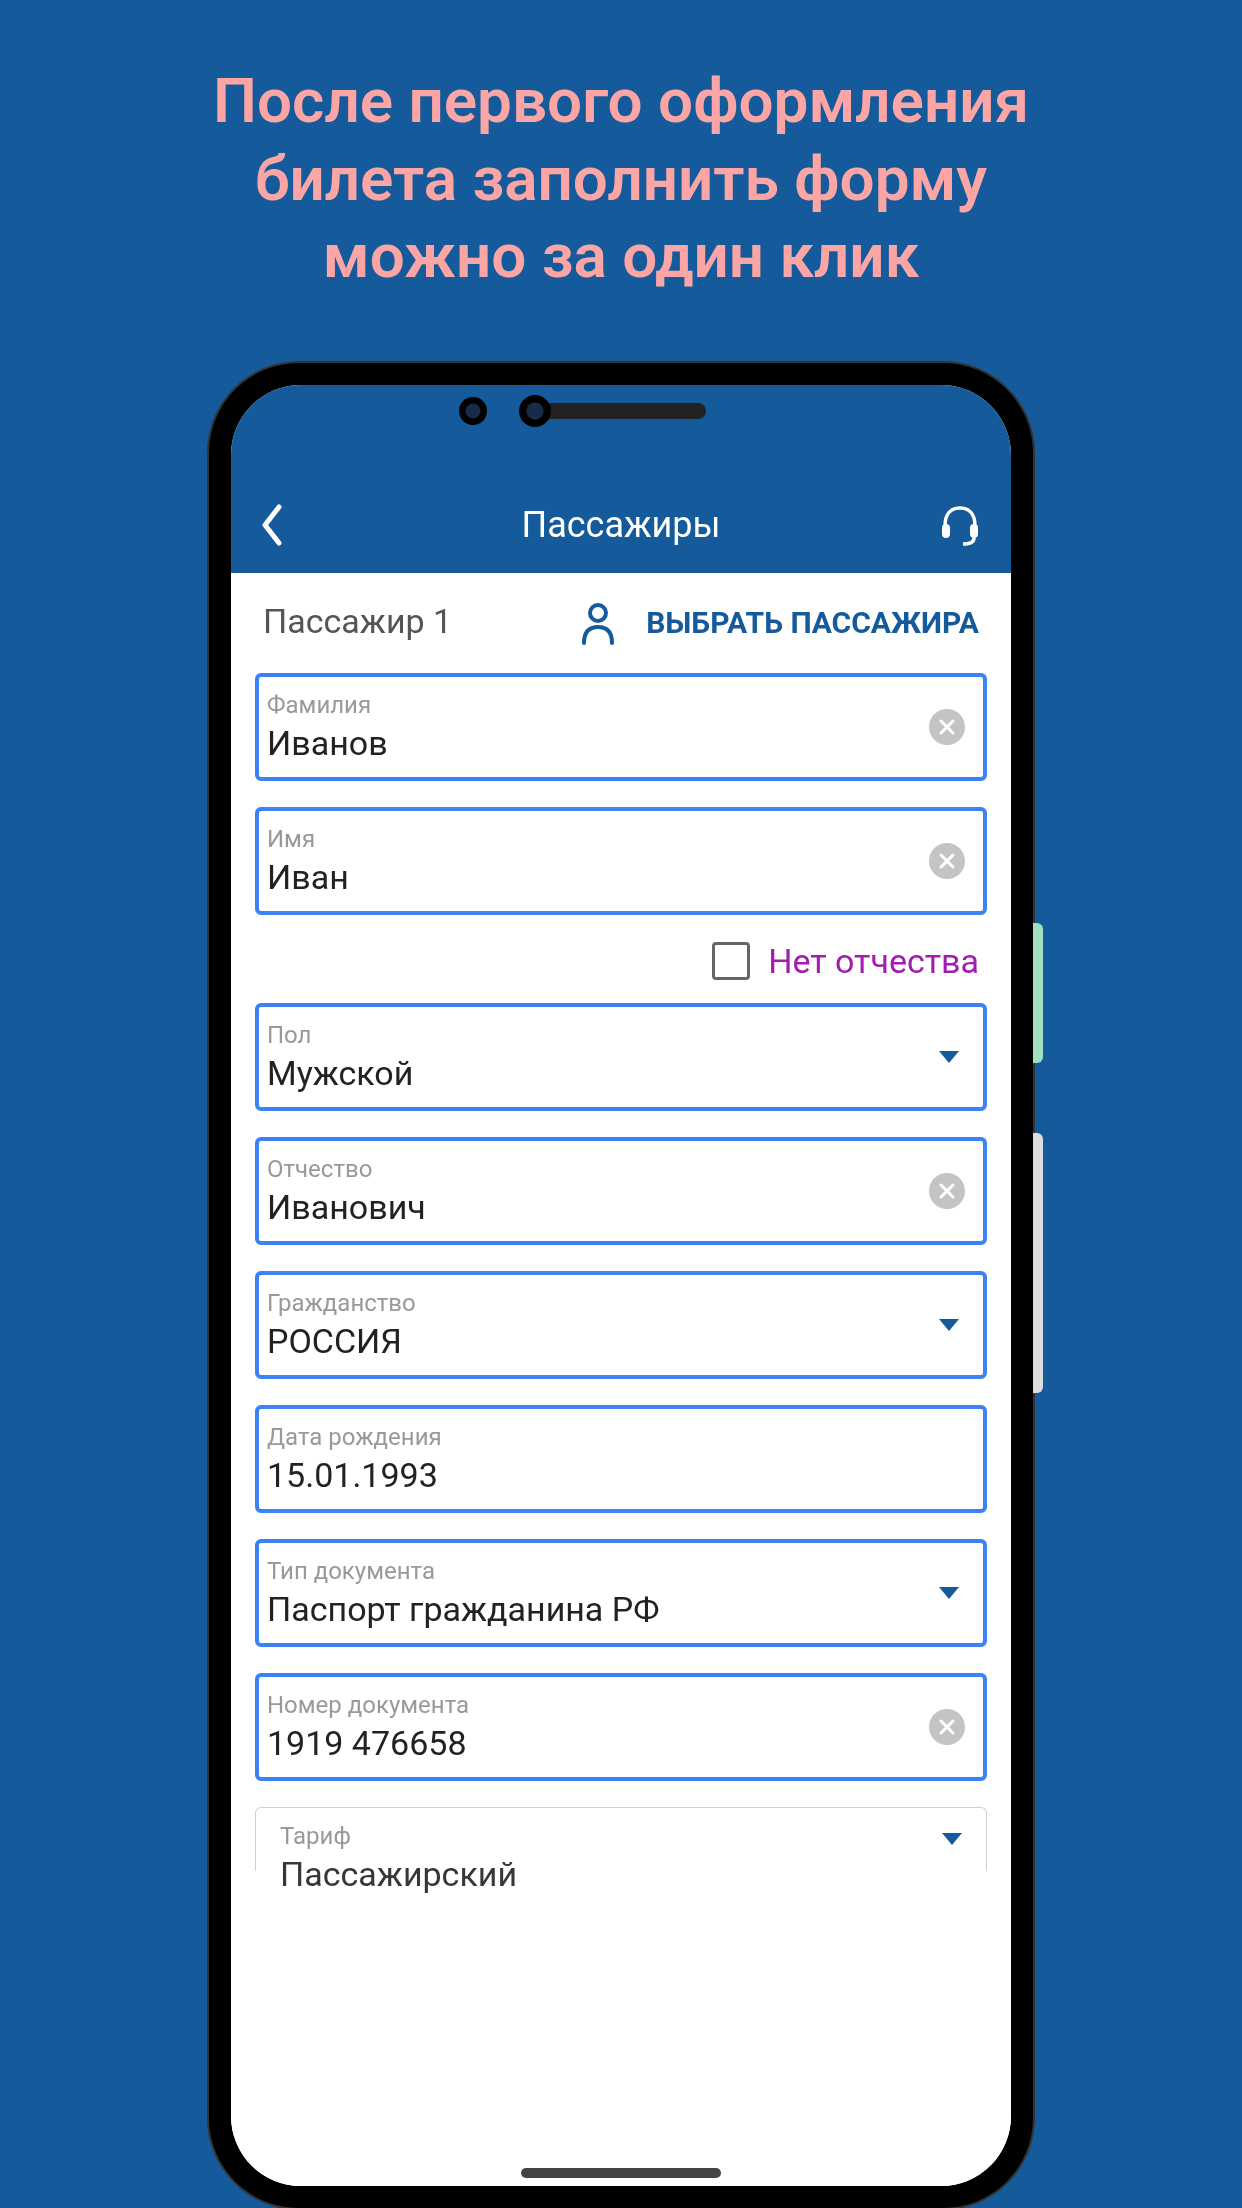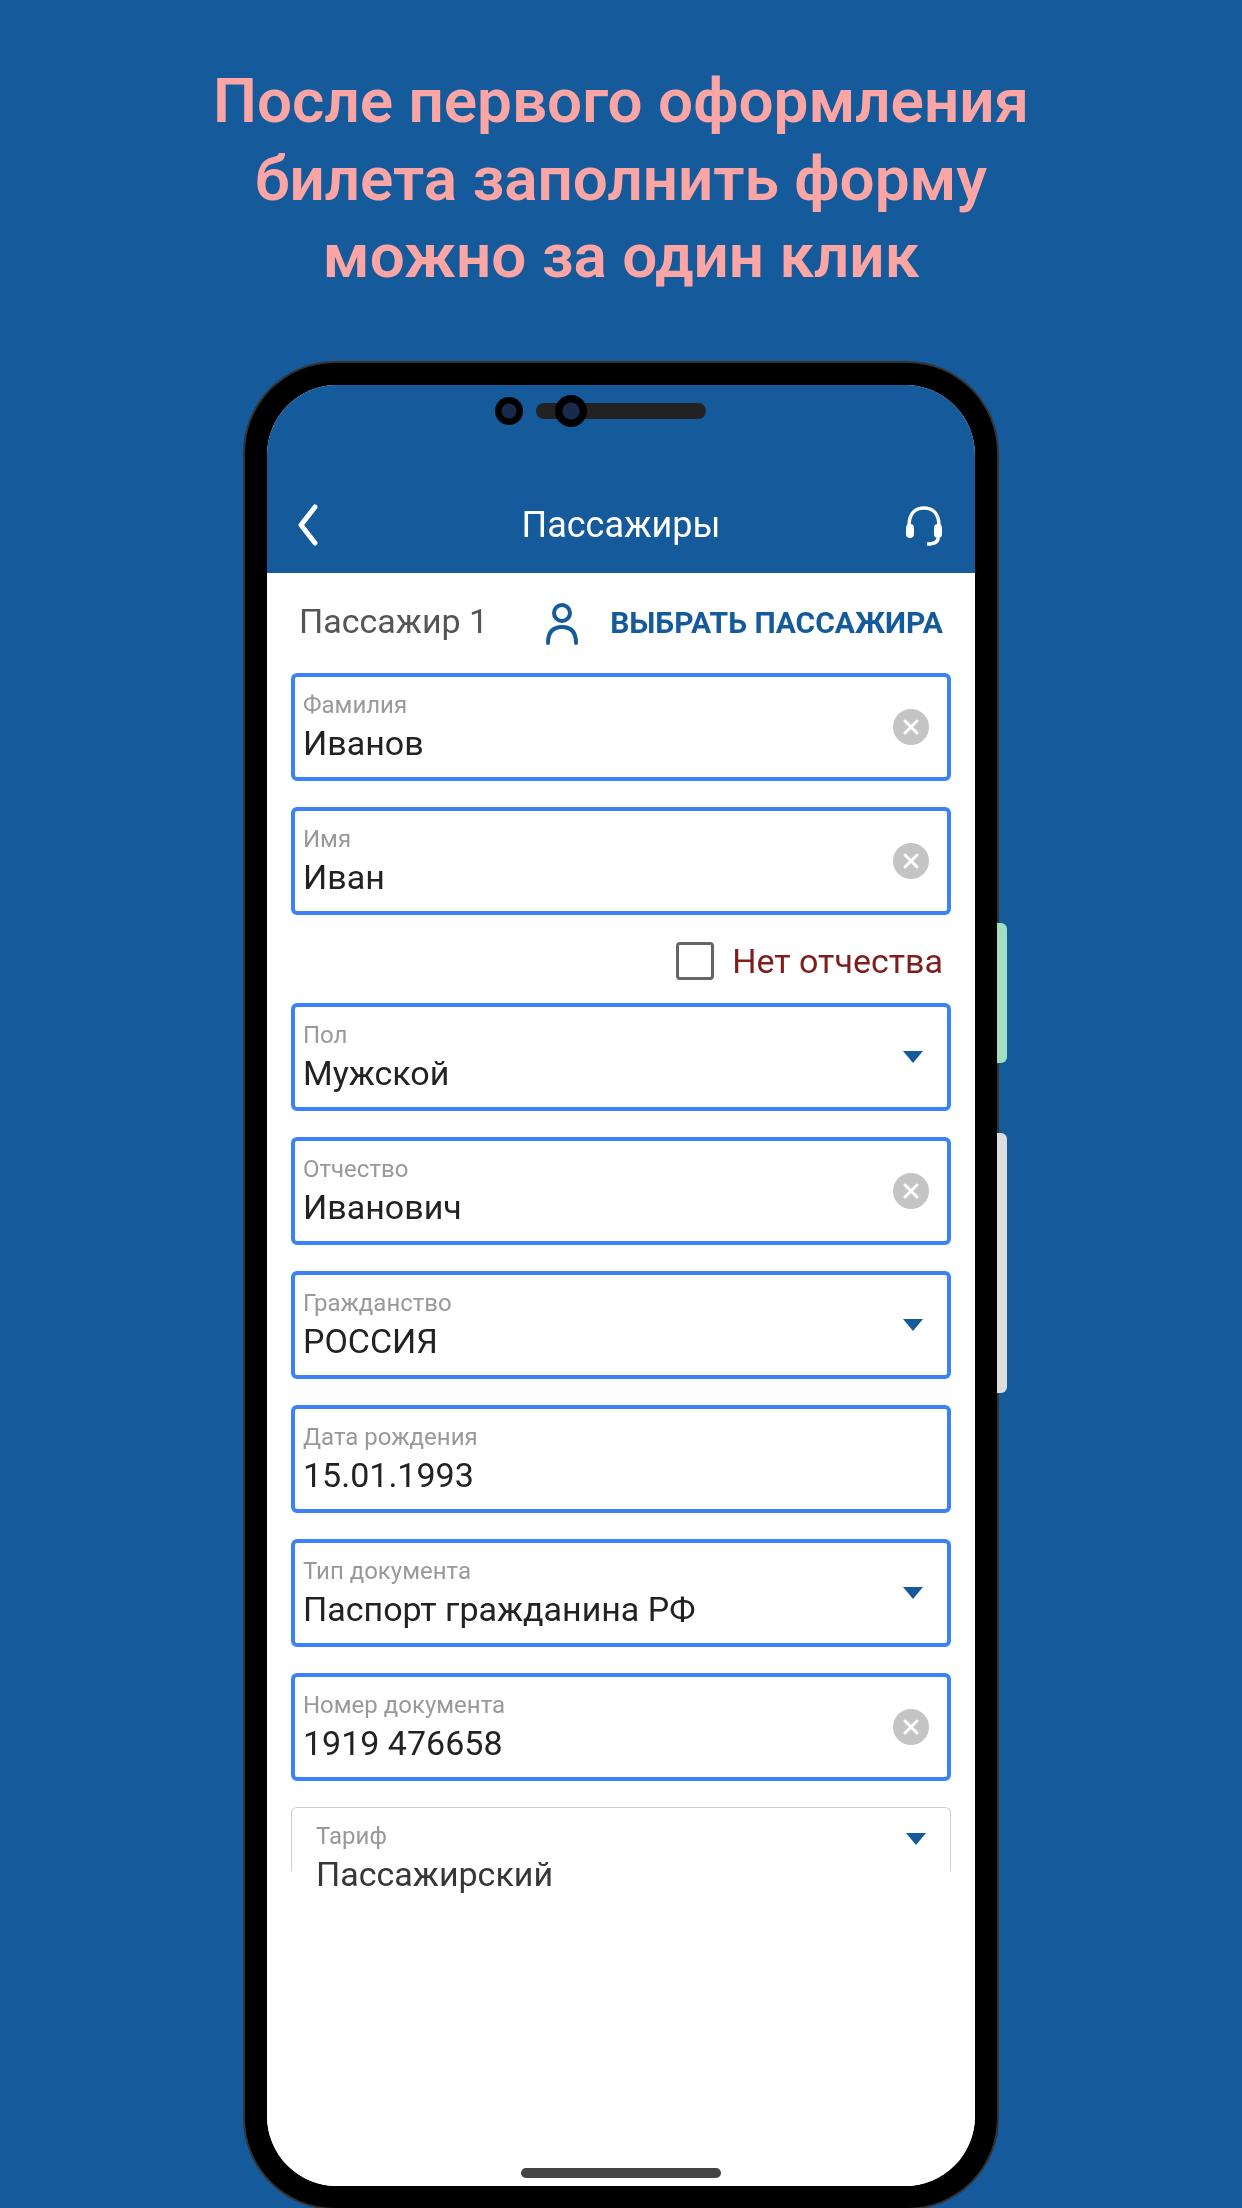--- a/index.html
+++ b/index.html
@@ -17,21 +17,21 @@
       color: #fca5a5;
       font-size: 62px;
       font-weight: 600;
       text-align: center;
       margin-top: 62px;
       line-height: 1.25;
       padding: 0 40px;
     }
     .phone-frame {
       margin-top: 68px;
-      width: 752px;
+      width: 824px;
       height: 1870px;
       background: #000;
       border-radius: 90px;
       padding: 22px;
       position: relative;
       box-shadow: 0 0 0 2px #333;
     }
     .phone-inner {
       width: 100%;
       height: 100%;
@@ -183,21 +183,21 @@
       padding: 0 8px 22px 8px;
     }
     .checkbox {
       width: 38px;
       height: 38px;
       border: 3px solid #666;
       border-radius: 4px;
     }
     .checkbox-label {
       font-size: 34px;
-      color: #7f1d1d;
+      color: #a21caf;
     }
     .field-cut {
       border: 1px solid #d0d0d0;
       border-bottom: none;
       border-radius: 6px 6px 0 0;
       padding: 14px 24px 0 24px;
       height: 64px;
       position: relative;
     }
     .home-indicator {

